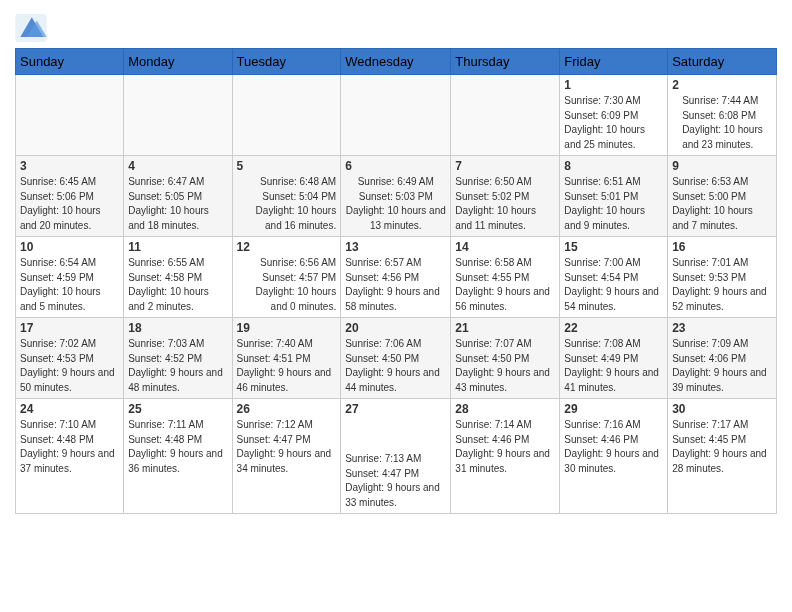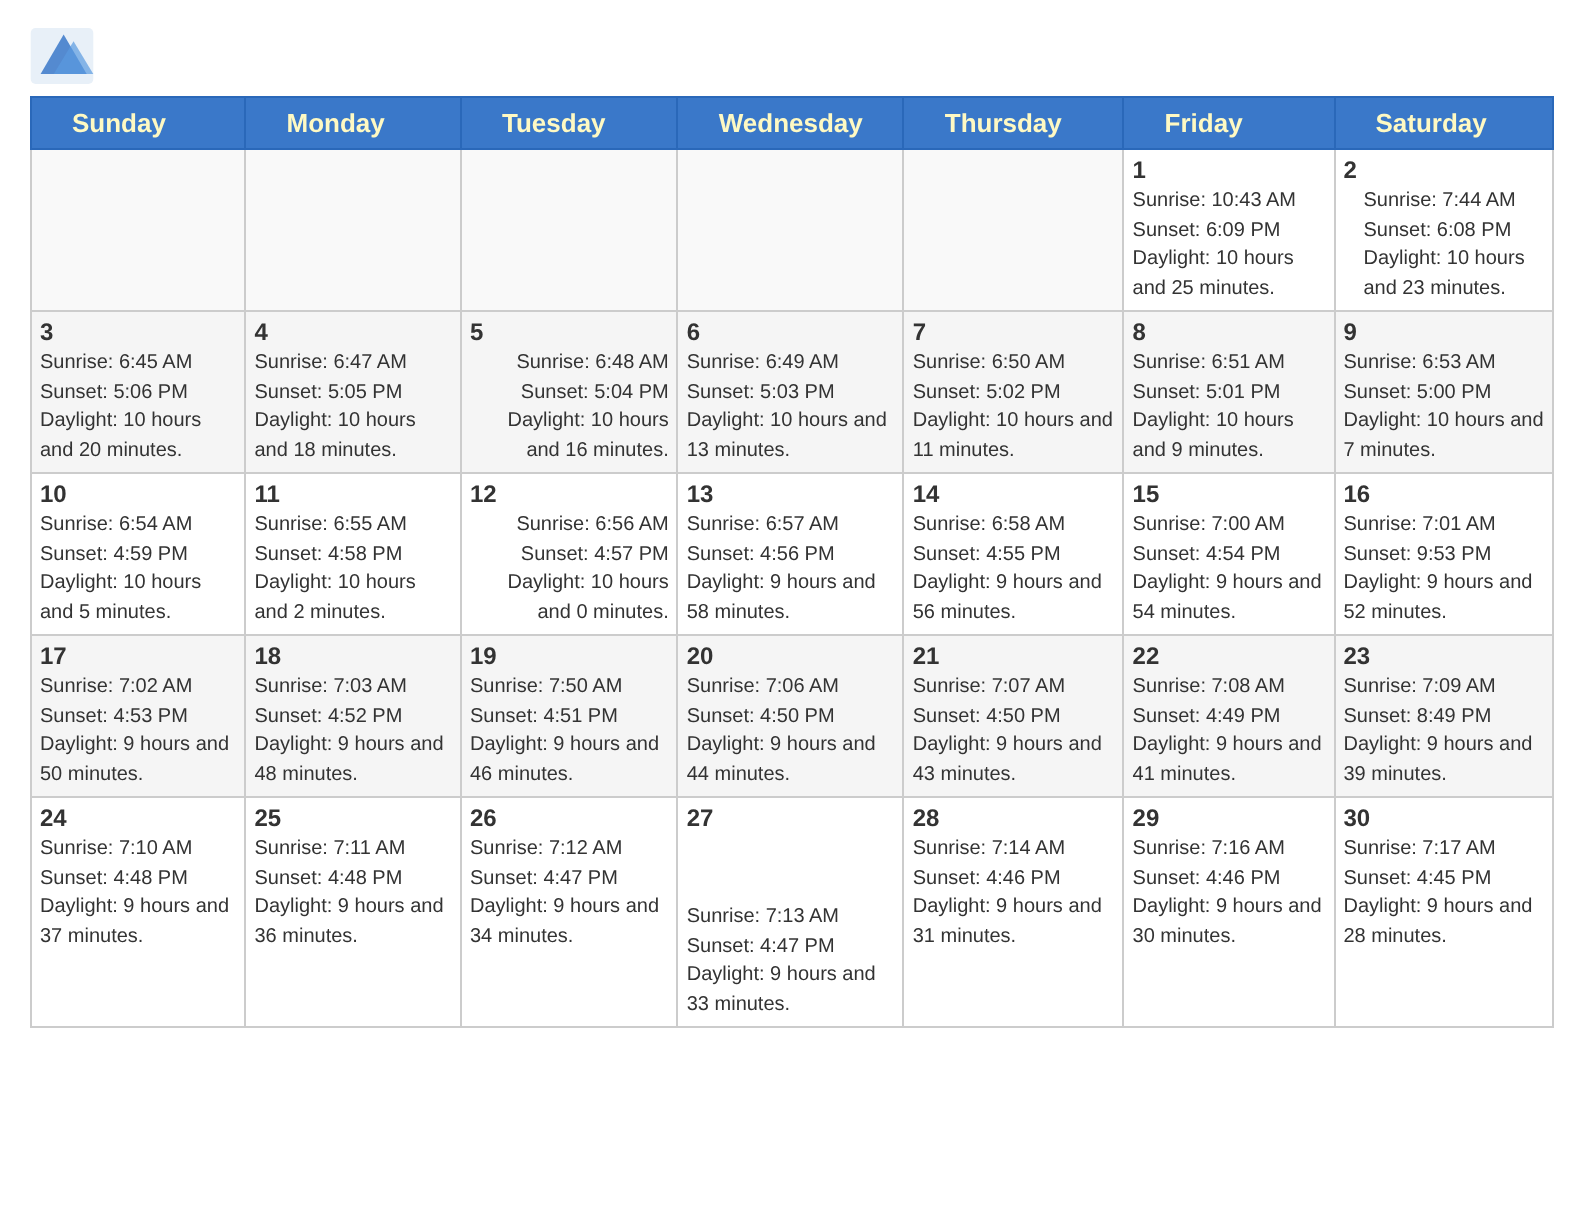--- a/index.html
+++ b/index.html
@@ -48,24 +48,24 @@
     .location-title {
       font-size: 16px;
       color: #555;
     }
     .calendar {
       width: 100%;
       border-collapse: collapse;
     }
     .calendar th {
       background: #3a78c9;
-      color: #fef9c3;
+      color: #000000;
       font-size: 13px;
-      font-weight: bold;
-      padding: 5px 20px;
+      font-weight: normal;
+      padding: 5px 4px;
       text-align: left;
       border: 1px solid #2a68b9;
     }
     .calendar td {
       vertical-align: top;
       border: 1px solid #ccc;
       padding: 3px 4px;
       font-size: 10.5px;
       color: #333;
       background: #fff;
@@ -130,21 +130,21 @@
   </thead>
   <tbody id="calendar-body">
   <tr>
         <td class="empty-cell"></td>
         <td class="empty-cell"></td>
         <td class="empty-cell"></td>
         <td class="empty-cell"></td>
         <td class="empty-cell"></td>
         <td>
           <span class="day-num">1</span>
-          <div class="day-info" style="white-space: pre-line;">Sunrise: 10:43 AM
+          <div class="day-info" style="white-space: pre-line;">Sunrise: 7:30 AM
 Sunset: 6:09 PM
 Daylight: 10 hours and 25 minutes.</div>
         </td>
         <td>
           <span class="day-num">2</span>
           <div class="day-info" style="white-space: pre-line; margin-left: 10px;">Sunrise: 7:44 AM
 Sunset: 6:08 PM
 Daylight: 10 hours and 23 minutes.</div>
         </td>
       </tr>
@@ -162,21 +162,21 @@
 Daylight: 10 hours and 18 minutes.</div>
         </td>
         <td>
           <span class="day-num">5</span>
           <div class="day-info" style="white-space: pre-line; text-align: right;">Sunrise: 6:48 AM
 Sunset: 5:04 PM
 Daylight: 10 hours and 16 minutes.</div>
         </td>
         <td>
           <span class="day-num">6</span>
-          <div class="day-info" style="white-space: pre-line;">Sunrise: 6:49 AM
+          <div class="day-info" style="white-space: pre-line; text-align: center;">Sunrise: 6:49 AM
 Sunset: 5:03 PM
 Daylight: 10 hours and 13 minutes.</div>
         </td>
         <td>
           <span class="day-num">7</span>
           <div class="day-info" style="white-space: pre-line;">Sunrise: 6:50 AM
 Sunset: 5:02 PM
 Daylight: 10 hours and 11 minutes.</div>
         </td>
         <td>
@@ -244,21 +244,21 @@
 Daylight: 9 hours and 50 minutes.</div>
         </td>
         <td>
           <span class="day-num">18</span>
           <div class="day-info" style="white-space: pre-line;">Sunrise: 7:03 AM
 Sunset: 4:52 PM
 Daylight: 9 hours and 48 minutes.</div>
         </td>
         <td>
           <span class="day-num">19</span>
-          <div class="day-info" style="white-space: pre-line;">Sunrise: 7:50 AM
+          <div class="day-info" style="white-space: pre-line;">Sunrise: 7:40 AM
 Sunset: 4:51 PM
 Daylight: 9 hours and 46 minutes.</div>
         </td>
         <td>
           <span class="day-num">20</span>
           <div class="day-info" style="white-space: pre-line;">Sunrise: 7:06 AM
 Sunset: 4:50 PM
 Daylight: 9 hours and 44 minutes.</div>
         </td>
         <td>
@@ -269,21 +269,21 @@
         </td>
         <td>
           <span class="day-num">22</span>
           <div class="day-info" style="white-space: pre-line;">Sunrise: 7:08 AM
 Sunset: 4:49 PM
 Daylight: 9 hours and 41 minutes.</div>
         </td>
         <td>
           <span class="day-num">23</span>
           <div class="day-info" style="white-space: pre-line;">Sunrise: 7:09 AM
-Sunset: 8:49 PM
+Sunset: 4:06 PM
 Daylight: 9 hours and 39 minutes.</div>
         </td>
       </tr>
       <tr>
         <td>
           <span class="day-num">24</span>
           <div class="day-info" style="white-space: pre-line;">Sunrise: 7:10 AM
 Sunset: 4:48 PM
 Daylight: 9 hours and 37 minutes.</div>
         </td>

